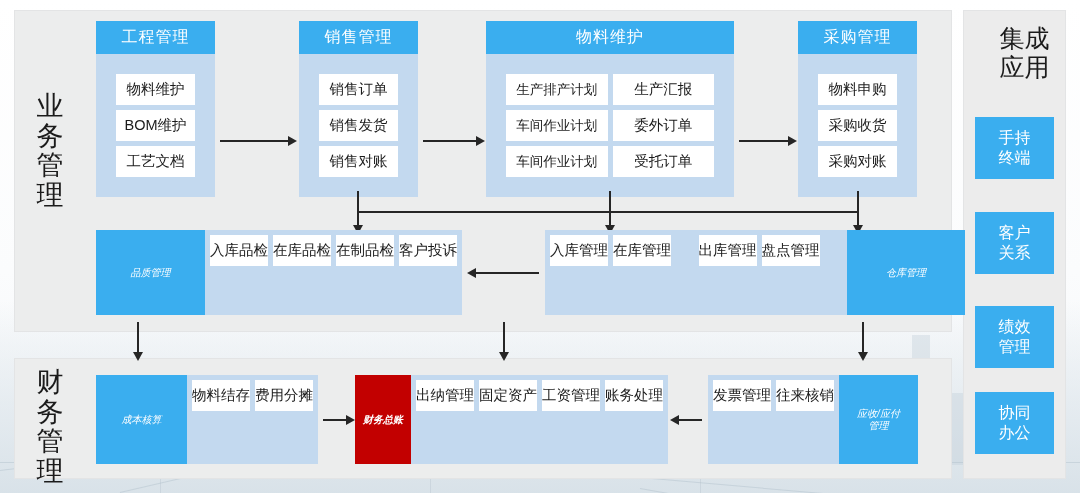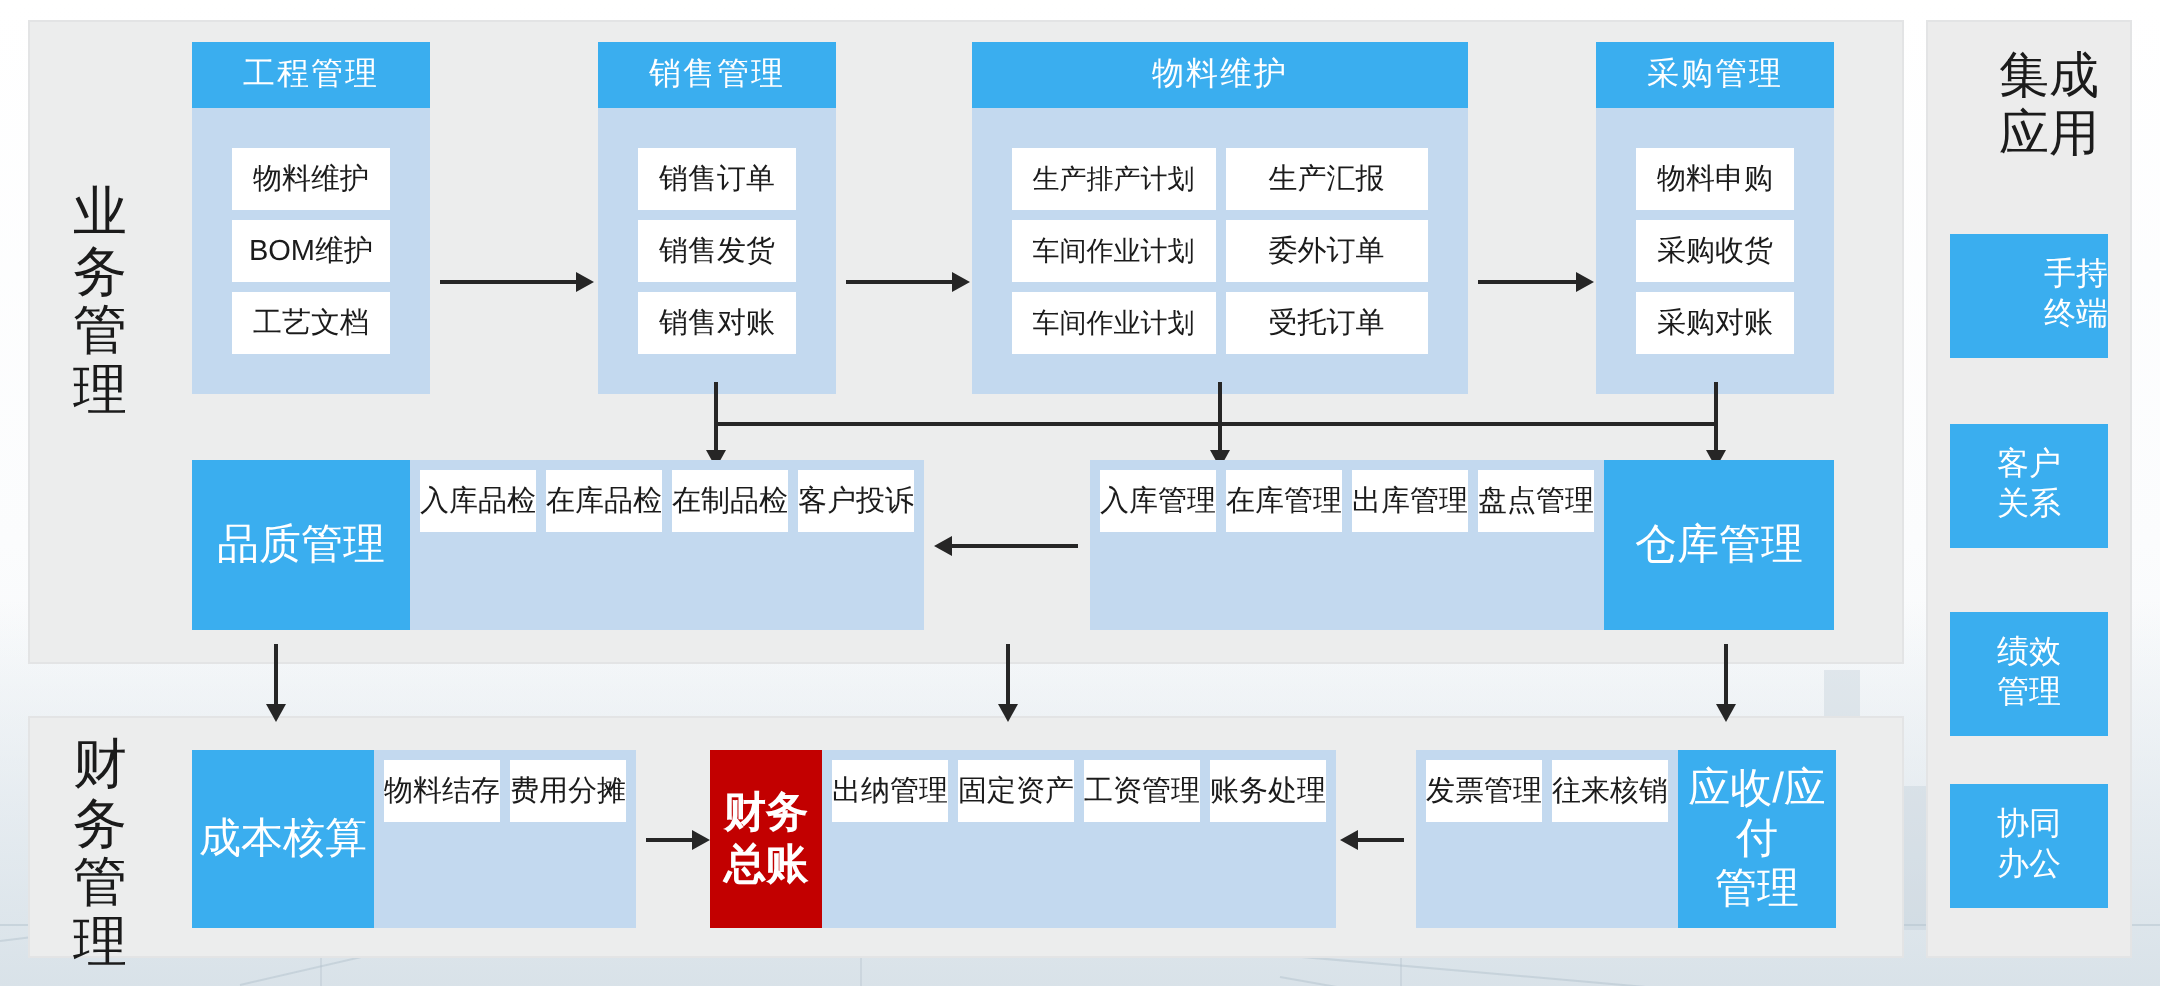--- a/index.html
+++ b/index.html
@@ -58,22 +58,22 @@
   .item {
     background:#ffffff; color:#1b1b1b; font-size:14.5px;
     height:31px; display:flex; align-items:center; justify-content:center;
     white-space:nowrap;
   }
   .item.sm { font-size:13.5px; }
 
   
   .sidemod { position:absolute; background:#c3d9ef; display:flex; }
   .sidemod .tab {
-    background:#3aaeef; color:#fff; font-size:21px; line-height:1.2;
-    display:flex; align-items:center; justify-content:center; text-align:center;
+    background:#3aaeef; color:#fff; font-size:10px; line-height:1.2;
+    display:flex; align-items:center; justify-content:center; text-align:center;font-style:italic;
   }
   .sidemod .tab.red { background:#c20000; font-weight:bold; }
   .sidemod .grid { flex:1; padding:5px; display:flex; gap:5px; }
   .sidemod .grid .col { display:flex; flex-direction:row; gap:5px; flex:1; }
 
   
   #apps-title {
     position:absolute; left:963px; top:24px; width:103px;
     text-align:center; font-size:25px; line-height:1.15; color:#1b1b1b;
   }
@@ -207,21 +207,21 @@
         <div class="item">入库品检</div>
         <div class="item">在库品检</div>
       </div>
       <div class="col">
         <div class="item">在制品检</div>
         <div class="item">客户投诉</div>
       </div>
     </div>
   </div>
 
-  <div class="sidemod" id="mod-warehouse" style="left:545px; top:230px; width:372px; height:85px;justify-content:space-between;">
+  <div class="sidemod" id="mod-warehouse" style="left:545px; top:230px; width:420px; height:85px;justify-content:space-between;">
     <div class="grid">
       <div class="col">
         <div class="item">入库管理</div>
         <div class="item">在库管理</div>
       </div>
       <div class="col">
         <div class="item">出库管理</div>
         <div class="item">盘点管理</div>
       </div>
     </div>
@@ -281,21 +281,21 @@
   <div class="arrow right" style="left:346px; top:415px;"></div>
 
   <div class="conn h" style="left:678px; top:419px; width:24px;"></div>
   <div class="arrow left" style="left:670px; top:415px;"></div>
 
   <div id="apps-title">
     <span>集成</span>
     <span>应用</span>
   </div>
 
-  <div class="app-btn" style="top:117px;align-items:flex-end;">
+  <div class="app-btn" style="top:117px;">
     <span>手持</span>
     <span>终端</span>
   </div>
   <div class="app-btn" style="top:212px;align-items:center;">
     <span>客户</span>
     <span>关系</span>
   </div>
   <div class="app-btn" style="top:306px;">
     <span>绩效</span>
     <span>管理</span>

